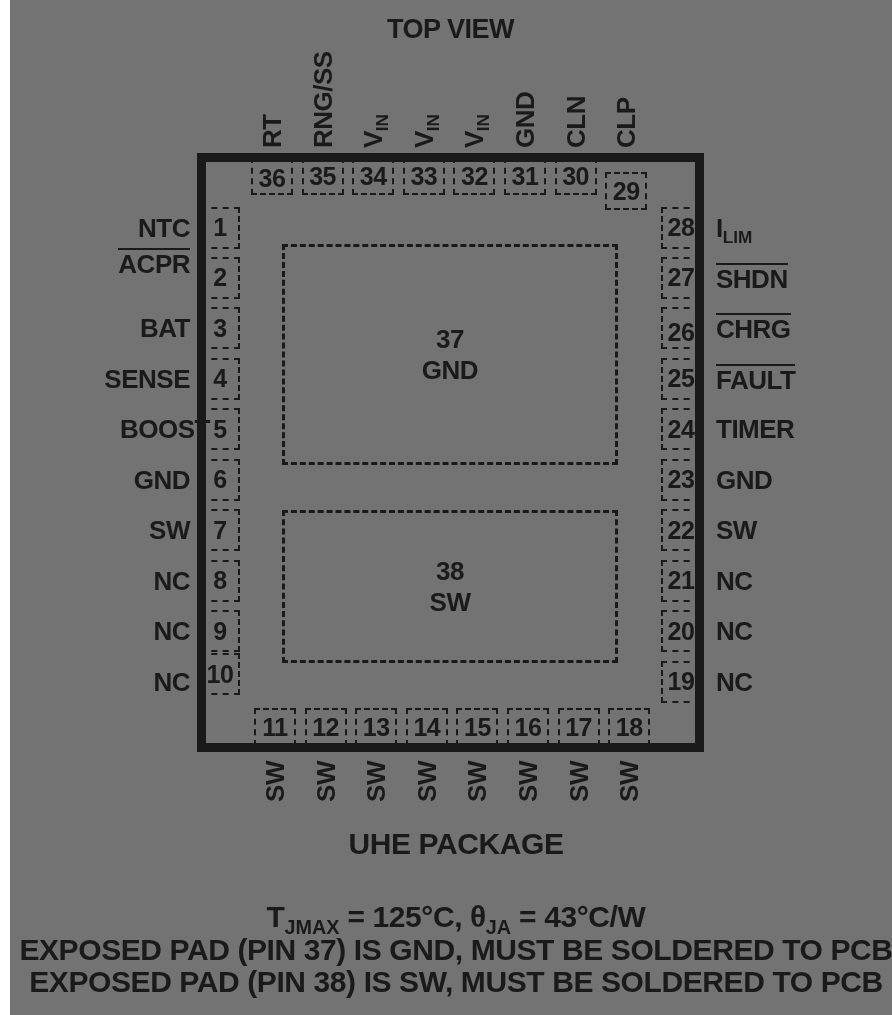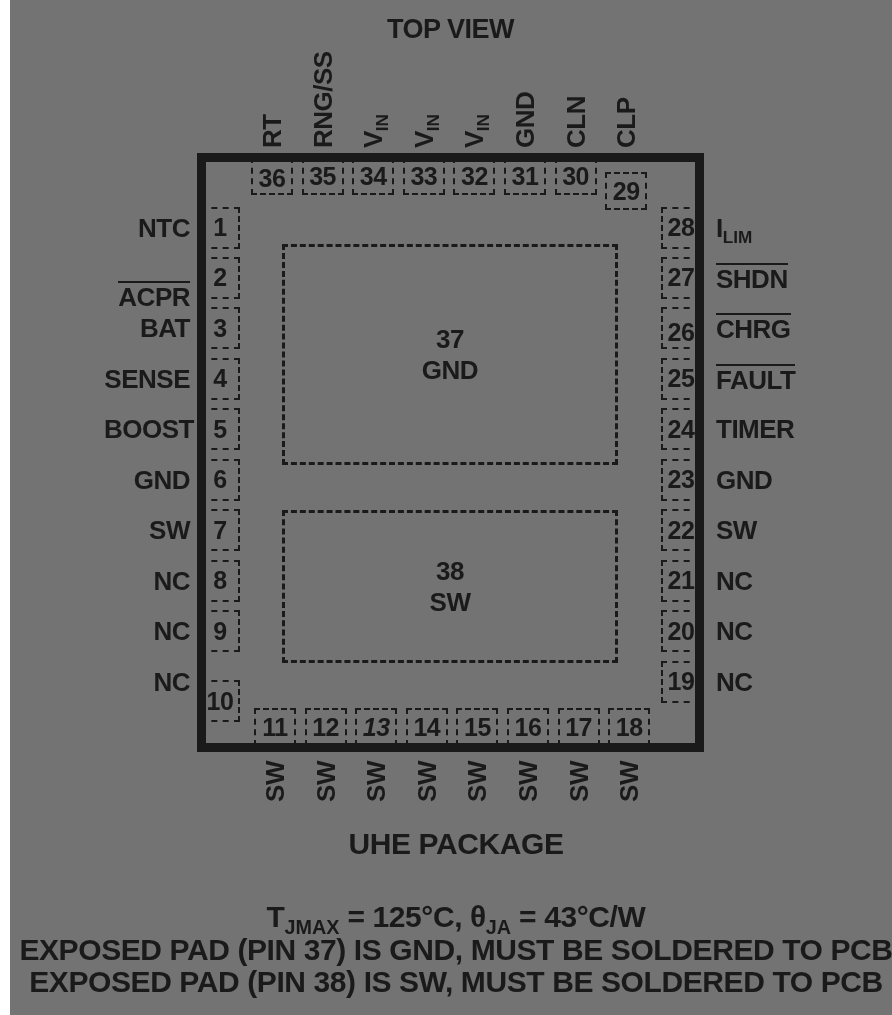--- a/index.html
+++ b/index.html
@@ -158,21 +158,21 @@
     </div>
     <div class="pin-label v up" style="left: 601.2px; top: 148px;"><span>CLP</span></div>
     <div class="pin-box bottom" style="left: 244px; top: 708px;">
       <span>11</span>
     </div>
     <div class="pin-label v down" style="left: 250px; top: 761px;"><span>SW</span></div>
     <div class="pin-box bottom" style="left: 294.6px; top: 708px;">
       <span>12</span>
     </div>
     <div class="pin-label v down" style="left: 300.6px; top: 761px;"><span>SW</span></div>
-    <div class="pin-box bottom" style="left: 345.2px; top: 708px; font-style: italic;">
+    <div class="pin-box bottom" style="left: 345.2px; top: 708px;">
       <span>13</span>
     </div>
     <div class="pin-label v down" style="left: 351.2px; top: 761px;"><span>SW</span></div>
     <div class="pin-box bottom" style="left: 395.8px; top: 708px;">
       <span>14</span>
     </div>
     <div class="pin-label v down" style="left: 401.8px; top: 761px;"><span>SW</span></div>
     <div class="pin-box bottom" style="left: 446.4px; top: 708px;">
       <span>15</span>
     </div>
@@ -189,50 +189,50 @@
       <span>18</span>
     </div>
     <div class="pin-label v down" style="left: 604.2px; top: 761px;"><span>SW</span></div>
     <div class="pin-box left" style="left: 190px; top: 206.5px;">
       <span>1</span>
     </div>
     <div class="pin-label h-left" style="right: 712px; top: 212.5px;"><span>NTC</span></div>
     <div class="pin-box left" style="left: 190px; top: 256.95px;">
       <span>2</span>
     </div>
-    <div class="pin-label h-left" style="right: 712px; top: 281px;"><span class="bar">ACPR</span></div>
+    <div class="pin-label h-left" style="right: 712px; top: 248px;"><span class="bar">ACPR</span></div>
     <div class="pin-box left" style="left: 190px; top: 307.4px;">
       <span>3</span>
     </div>
     <div class="pin-label h-left" style="right: 712px; top: 313.4px;"><span>BAT</span></div>
     <div class="pin-box left" style="left: 190px; top: 357.85px;">
       <span>4</span>
     </div>
     <div class="pin-label h-left" style="right: 712px; top: 363.85px;"><span>SENSE</span></div>
     <div class="pin-box left" style="left: 190px; top: 408.3px;">
       <span>5</span>
     </div>
-    <div class="pin-label h-left" style="right: 708px; top: 414.3px;"><span>BOOST</span></div>
+    <div class="pin-label h-left" style="right: 692px; top: 414.3px;"><span>BOOST</span></div>
     <div class="pin-box left" style="left: 190px; top: 458.75px;">
       <span>6</span>
     </div>
     <div class="pin-label h-left" style="right: 712px; top: 464.75px;"><span>GND</span></div>
     <div class="pin-box left" style="left: 190px; top: 509.2px;">
       <span>7</span>
     </div>
     <div class="pin-label h-left" style="right: 712px; top: 515.2px;"><span>SW</span></div>
     <div class="pin-box left" style="left: 190px; top: 559.65px;">
       <span>8</span>
     </div>
     <div class="pin-label h-left" style="right: 712px; top: 565.65px;"><span>NC</span></div>
     <div class="pin-box left" style="left: 190px; top: 610.1px;">
       <span>9</span>
     </div>
     <div class="pin-label h-left" style="right: 712px; top: 616.1px;"><span>NC</span></div>
-    <div class="pin-box left" style="left: 190px; top: 680px; align-items: center;">
+    <div class="pin-box left" style="left: 190px; top: 653px; align-items: center;">
       <span>10</span>
     </div>
     <div class="pin-label h-left" style="right: 712px; top: 666.55px;"><span>NC</span></div>
     <div class="pin-box right" style="left: 651px; top: 206.5px;">
       <span>28</span>
     </div>
     <div class="pin-label h-right" style="left: 706px; top: 212.5px;"><span>I</span><sub>LIM</sub></div>
     <div class="pin-box right" style="left: 651px; top: 256.95px;">
       <span>27</span>
     </div>

